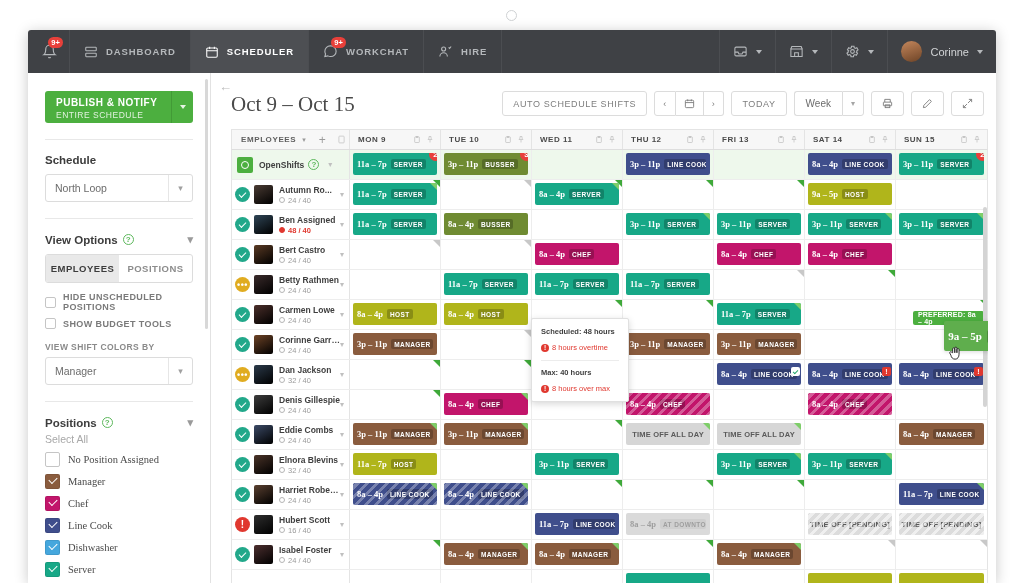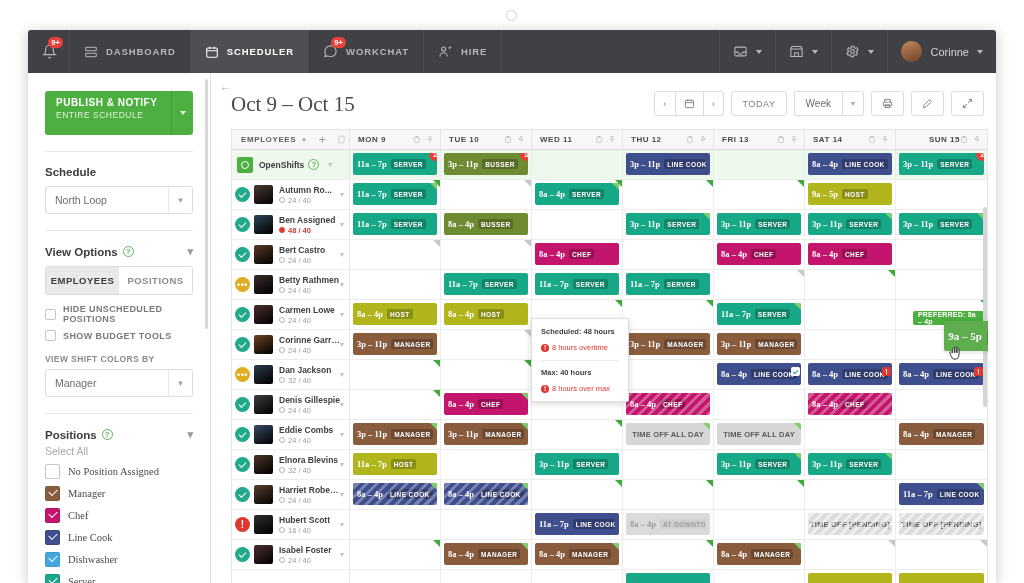--- a/index.html
+++ b/index.html
@@ -37,21 +37,21 @@
     border-top:4px solid currentColor; }
   .avatar-nav { width:21px; height:21px; border-radius:50%; overflow:hidden;
     background:linear-gradient(160deg,#c4875c,#6d4326); }
 
   
   .body-wrap { position:absolute; left:0; top:43px; width:968px; height:510px; background:#f2f2f2; }
 
   
   .sidebar { position:absolute; left:0; top:0; width:183px; height:510px;
     background:#fff; border-right:1px solid #e2e2e2; padding:18px 17px 0 17px; overflow:hidden; }
-  .publish-btn { display:flex; height:44px; background:#4caf3f; border-radius:3px; overflow:hidden;
+  .publish-btn { display:flex; height:32px; background:#4caf3f; border-radius:3px; overflow:hidden;
     cursor:pointer; }
   .publish-main { flex:1; padding:6px 0 0 11px; }
   .publish-main .l1 { color:#fff; font-size:10px; font-weight:bold; letter-spacing:.5px; }
   .publish-main .l2 { color:#e2f2df; font-size:8.5px; letter-spacing:.5px; margin-top:2px; }
   .publish-arrow { width:22px; border-left:1px solid #429a36; display:flex;
     align-items:center; justify-content:center; color:#e7f4e4; }
   .sep { height:1px; background:#e8e8e8; margin:16px 0 0 0; }
   .sec-title { font-size:11.5px; font-weight:bold; color:#3c3c3c; margin:14px 0 8px 0;
     display:flex; align-items:center; justify-content:space-between; }
   .sec-title .lbl { display:flex; align-items:center; gap:5px; }
@@ -103,21 +103,21 @@
 
   
   .grid { position:absolute; left:20px; top:56px; width:757px; height:454px; overflow:hidden; }
   .ghead { display:flex; height:21px; background:#f7f7f7; border:1px solid #e4e4e4;
     border-bottom:1px solid #dedede; }
   .ghead .cemp { width:118px; display:flex; align-items:center; gap:6px; padding-left:9px;
     border-right:1px solid #e4e4e4; }
   .ghead .cemp .t { font-size:8px; font-weight:bold; letter-spacing:.6px; color:#606060; }
   .ghead .cday { width:91px; display:flex; align-items:center; border-right:1px solid #e4e4e4;
     padding:0 6px 0 8px; }
-  .ghead .cday:last-child { border-right:none;text-align:right; }
+  .ghead .cday:last-child { border-right:none; }
   .ghead .cday .t { flex:1; font-size:8px; font-weight:bold; letter-spacing:.5px; color:#4a4a4a; }
   .ghead .cday .ic { display:flex; gap:5px; color:#b9b9b9; }
 
   .grow { display:flex; height:30px; border-left:1px solid #e4e4e4; border-right:1px solid #e4e4e4;
     border-bottom:1px solid #ededed; }
   .grow.open { background:#eef8ec; }
   .cemp { width:118px; border-right:1px solid #e4e4e4; display:flex; align-items:center;
     padding-left:22px; position:relative; }
   .st-ic { position:absolute; left:3px; top:7px; width:15px; height:15px; border-radius:50%;
     display:flex; align-items:center; justify-content:center; }
@@ -393,20 +393,21 @@
           </div>
 
         <div class="sb-scroll"></div>
       </div>
 
       <div class="main">
         <div class="back-arrow">←</div>
         <div class="page-title">Oct 9 – Oct 15</div>
 
         <div class="tools">
+          <div class="tbtn">AUTO SCHEDULE SHIFTS</div>
           <div class="tgrp">
             <div class="tbtn">‹</div>
             <div class="tbtn">
               <svg width="11" height="11" viewBox="0 0 24 24" fill="none" stroke="#7d7d7d" stroke-width="2">
                   <rect x="3" y="5" width="18" height="16" rx="2"></rect>
                   <path d="M3 10h18M8 3v4M16 3v4"></path>
                 </svg>
             </div>
             <div class="tbtn">›</div>
           </div>

